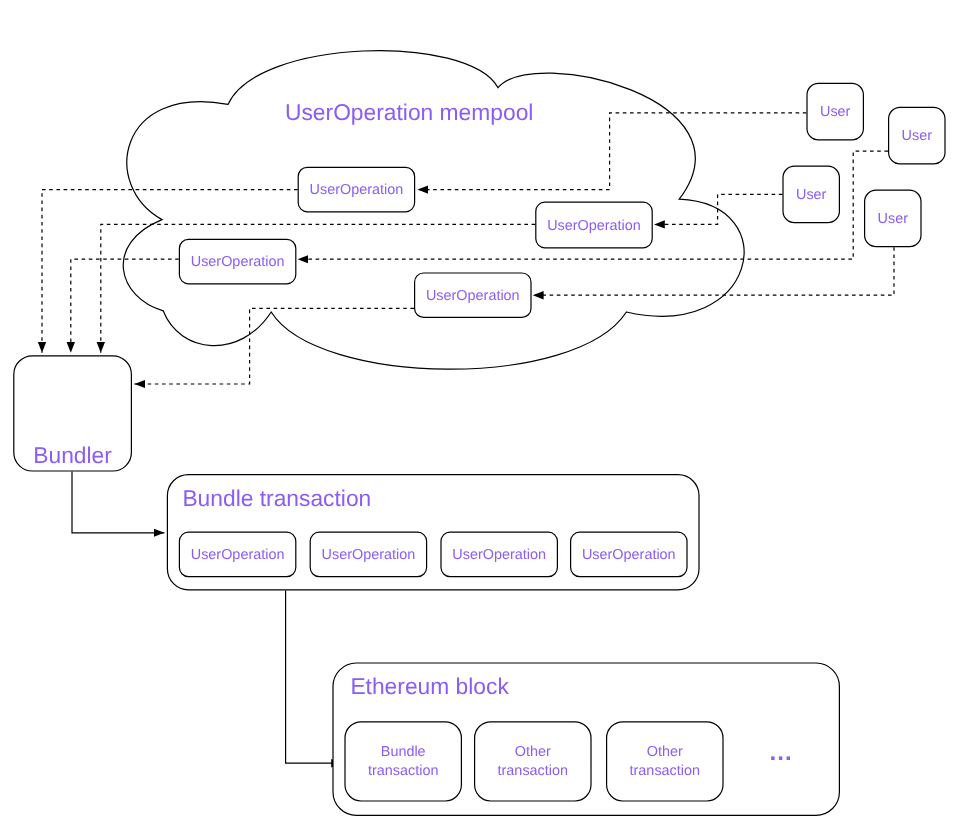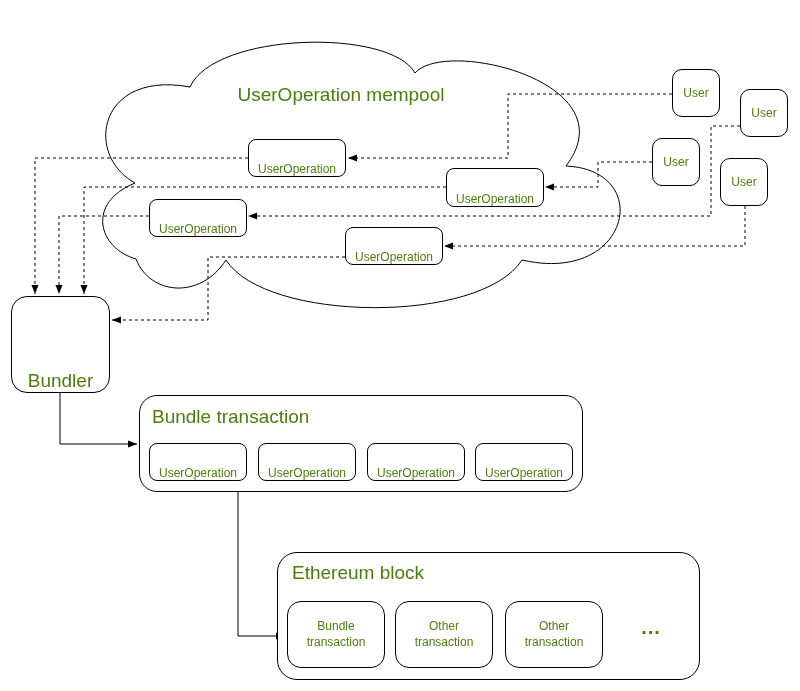--- a/index.html
+++ b/index.html
@@ -2,35 +2,35 @@
 <html><head>
 <meta charset="utf-8">
 <style>
   html, body { margin: 0; padding: 0; background: #ffffff; }
   .canvas {
     position: relative;
     width: 800px;
     height: 691px;
     background: #ffffff;
     font-family: "Liberation Sans", sans-serif;
-    color: #4d7c0f;
+    color: #8b5cf6;
     overflow: hidden;
   }
   .layer { position: absolute; left: 0; top: 0; }
   .node {
     position: absolute;
     box-sizing: border-box;
     background: #ffffff;
     border: 1px solid #000000;
     display: flex;
     align-items: center;
     justify-content: center;
     text-align: center;
   }
-  .op-box   { border-radius: 8px;  font-size: 12px; align-items: flex-end; }
+  .op-box   { border-radius: 8px;  font-size: 12px; }
   .user-box { border-radius: 10px; font-size: 12px; }
   .bundler-box { border-radius: 16px; font-size: 19px; align-items: flex-end; }
   .group-box { border-radius: 18px; background: #ffffff; border: 1px solid #000000; position: absolute; box-sizing: border-box; }
   .group-title { position: absolute; font-size: 19px; line-height: 23px; white-space: nowrap; }
   .eth-tx-box { border-radius: 14px; font-size: 12px; line-height: 1.3; padding: 0 6px; }
   .more-dots { position: absolute; font-size: 20px; font-weight: 700; letter-spacing: 1px; text-align: center; }
   .diagram-title { position: absolute; font-size: 19px; text-align: center; white-space: nowrap; }
   svg path.connector { fill: none; stroke: #000000; stroke-width: 1; }
   svg path.dashed { stroke-dasharray: 3 3; }
   svg path.cloud-shape { fill: #ffffff; stroke: #000000; stroke-width: 1; }

